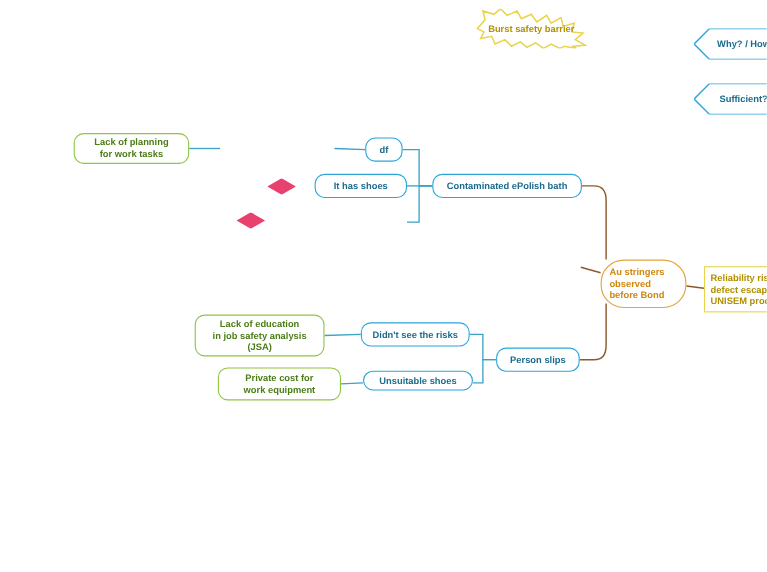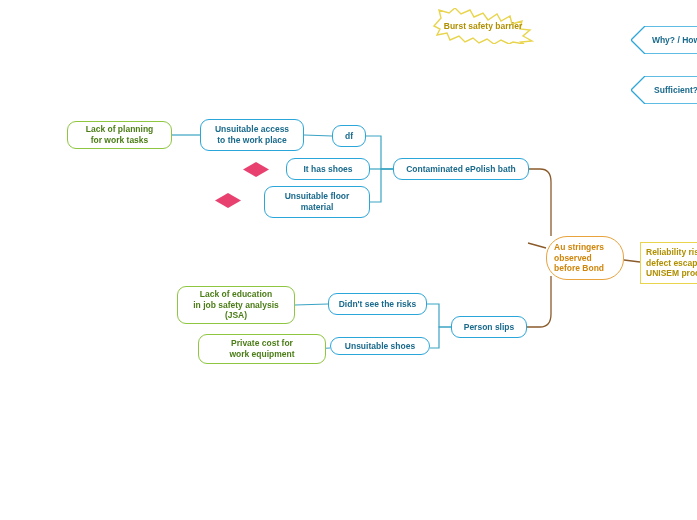--- a/index.html
+++ b/index.html
@@ -152,42 +152,36 @@
   <div class="diamond" style="left:243px; top:162px; background:transparent; border:none;">
     <div class="diamond-inner"></div>
   </div>
   <div class="diamond" style="left:215px; top:193px; background:transparent; border:none;">
     <div class="diamond-inner"></div>
   </div>
 
   <div class="node n-green" style="left:67px; top:121px; width:105px; height:28px;">
     <span>Lack of planning<br>for work tasks</span>
   </div>
-  <div class="node n-blue" style="left:200px; top:119px; width:104px; height:32px;">
-    <span>Unsuitable access<br>to the work place</span>
-  </div>
   <div class="node n-blue" style="left:332px; top:125px; width:34px; height:22px;">
     <span>df</span>
   </div>
   <div class="node n-blue" style="left:286px; top:158px; width:84px; height:22px;">
     <span>It has shoes</span>
-  </div>
-  <div class="node n-blue" style="left:264px; top:186px; width:106px; height:32px;">
-    <span>Unsuitable floor<br>material</span>
   </div>
   <div class="node n-blue" style="left:393px; top:158px; width:136px; height:22px;">
     <span>Contaminated ePolish bath</span>
   </div>
   <div class="node n-green" style="left:177px; top:286px; width:118px; height:38px;">
     <span>Lack of education<br>in job safety analysis<br>(JSA)</span>
   </div>
   <div class="node n-blue" style="left:328px; top:293px; width:99px; height:22px;">
     <span>Didn't see the risks</span>
   </div>
-  <div class="node n-green" style="left:198px; top:334px; width:128px; height:30px;">
+  <div class="node n-green" style="left:198px; top:334px; width:112px; height:30px;">
     <span>Private cost for<br>work equipment</span>
   </div>
   <div class="node n-blue" style="left:330px; top:337px; width:100px; height:18px;border-radius:10px;">
     <span>Unsuitable shoes</span>
   </div>
   <div class="node n-blue" style="left:451px; top:316px; width:76px; height:22px;justify-content:center;">
     <span>Person slips</span>
   </div>
   <div class="node n-orange" style="left:546px; top:236px; width:78px; height:44px; justify-content:flex-start; text-align:left; padding-left:7px;border-radius:21px;">
     <span>Au stringers<br>observed<br>before Bond</span>

